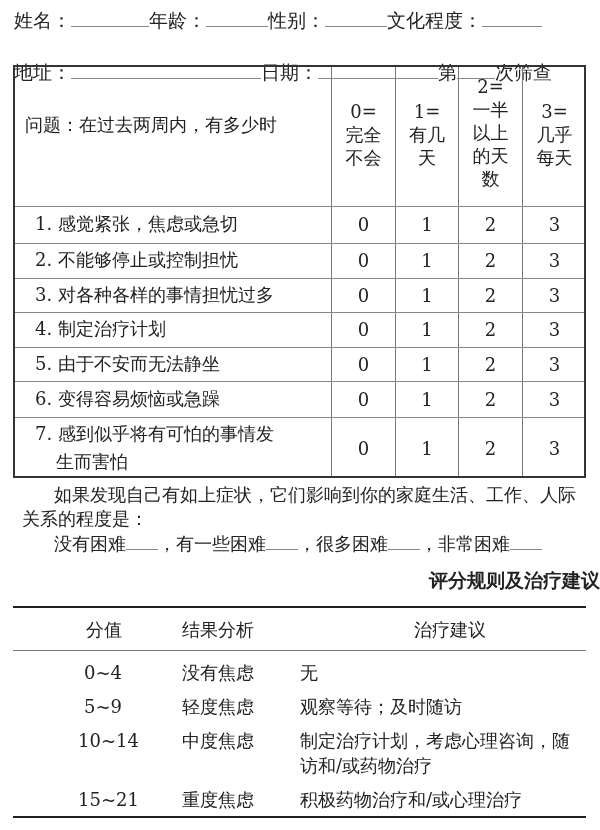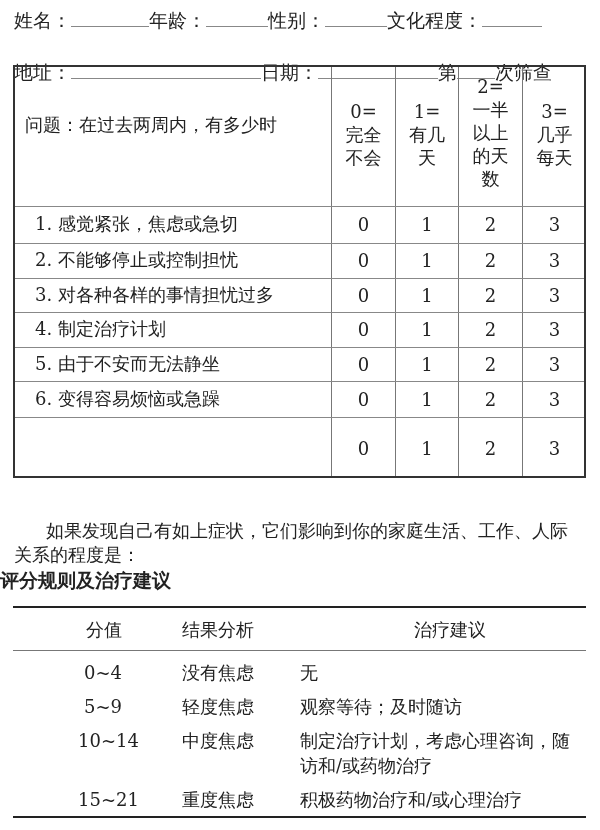--- a/index.html
+++ b/index.html
@@ -19,21 +19,21 @@
     border: 2px solid #333; box-sizing: border-box;
   }
   .vline { position: absolute; top: 0; bottom: 0; width: 1px; background: #777; }
   .hline { position: absolute; left: 0; right: 0; height: 1px; background: #888; }
   .hdr-q { position: absolute; left: 10px; top: 44px; font-size: 18px; line-height: 28px; width: 310px; }
   .hdr-c { position: absolute; text-align: center; font-size: 18px; line-height: 23px; }
   .q-text { position: absolute; left: 20px; font-size: 18px; line-height: 28px; white-space: nowrap; }
   .q-val { position: absolute; text-align: center; font-size: 18px; line-height: 20px; }
 
   .para { font-size: 18px; line-height: 24px; }
-  .section-title { font-family: "DejaVu Sans", "Liberation Sans", sans-serif; font-weight: bold; font-size: 19px; text-align: left; width: 600px; left: 0; }
+  .section-title { font-family: "DejaVu Sans", "Liberation Sans", sans-serif; font-weight: bold; font-size: 19px; text-align: right; width: 600px; left: 0; }
 
   .rule-thick { position: absolute; left: 13px; width: 573px; height: 2px; background: #222; }
   .rule-thin { position: absolute; left: 13px; width: 573px; height: 1px; background: #777; }
   .st-cell { position: absolute; font-size: 18px; line-height: 24px; white-space: nowrap; margin-left: 44px; }
 </style>
 </head>
 <body>
 
 <div class="abs line" style="left:14px; top:8px;">
   <span>姓名：</span><span class="blank" style="width:78px"></span><span>年龄：</span><span class="blank" style="width:62px"></span><span>性别：</span><span class="blank" style="width:62px"></span><span>文化程度：</span><span class="blank" style="width:60px"></span>
@@ -113,29 +113,36 @@
   <div class="q-val" style="left:381px;width:62px;top:288px">1</div>
   <div class="q-val" style="left:444px;width:63px;top:288px">2</div>
   <div class="q-val" style="left:508px;width:63px;top:288px">3</div>
 
   <div class="q-text" style="top:318px"><span>6.</span> <span>变得容易烦恼或急躁</span></div>
   <div class="q-val" style="left:317px;width:63px;top:323px">0</div>
   <div class="q-val" style="left:381px;width:62px;top:323px">1</div>
   <div class="q-val" style="left:444px;width:63px;top:323px">2</div>
   <div class="q-val" style="left:508px;width:63px;top:323px">3</div>
 
+  <div class="q-text" style="top:353px">
+    <div><span>7.</span> <span>感到似乎将有可怕的事情发</span></div>
+    <div style="padding-left:21px">生而害怕</div>
+  </div>
   <div class="q-val" style="left:317px;width:63px;top:372px">0</div>
   <div class="q-val" style="left:381px;width:62px;top:372px">1</div>
   <div class="q-val" style="left:444px;width:63px;top:372px">2</div>
   <div class="q-val" style="left:508px;width:63px;top:372px">3</div>
 </div>
 
-<div class="abs para" style="left:14px; top:483px; width:575px;margin-top:36px;">
+<div class="abs para" style="left:22px; top:483px; width:575px;">
   <div style="padding-left:32px; white-space:nowrap;">如果发现自己有如上症状，它们影响到你的家庭生活、工作、人际</div>
   <div>关系的程度是：</div>
+  <div style="padding-left:32px; white-space:nowrap;">
+    <span>没有困难</span><span class="blank" style="width:32px"></span><span>，有一些困难</span><span class="blank" style="width:32px"></span><span>，很多困难</span><span class="blank" style="width:32px"></span><span>，非常困难</span><span class="blank" style="width:32px"></span>
+  </div>
 </div>
 
 <div class="abs section-title" style="top:568px;">评分规则及治疗建议</div>
 
 <div class="rule-thick" style="top:606px"></div>
 <div class="st-cell" style="left:42px; top:618px">分值</div>
 <div class="st-cell" style="left:138px; top:618px">结果分析</div>
 <div class="st-cell" style="left:370px; top:618px">治疗建议</div>
 <div class="rule-thin" style="top:650px"></div>
 

